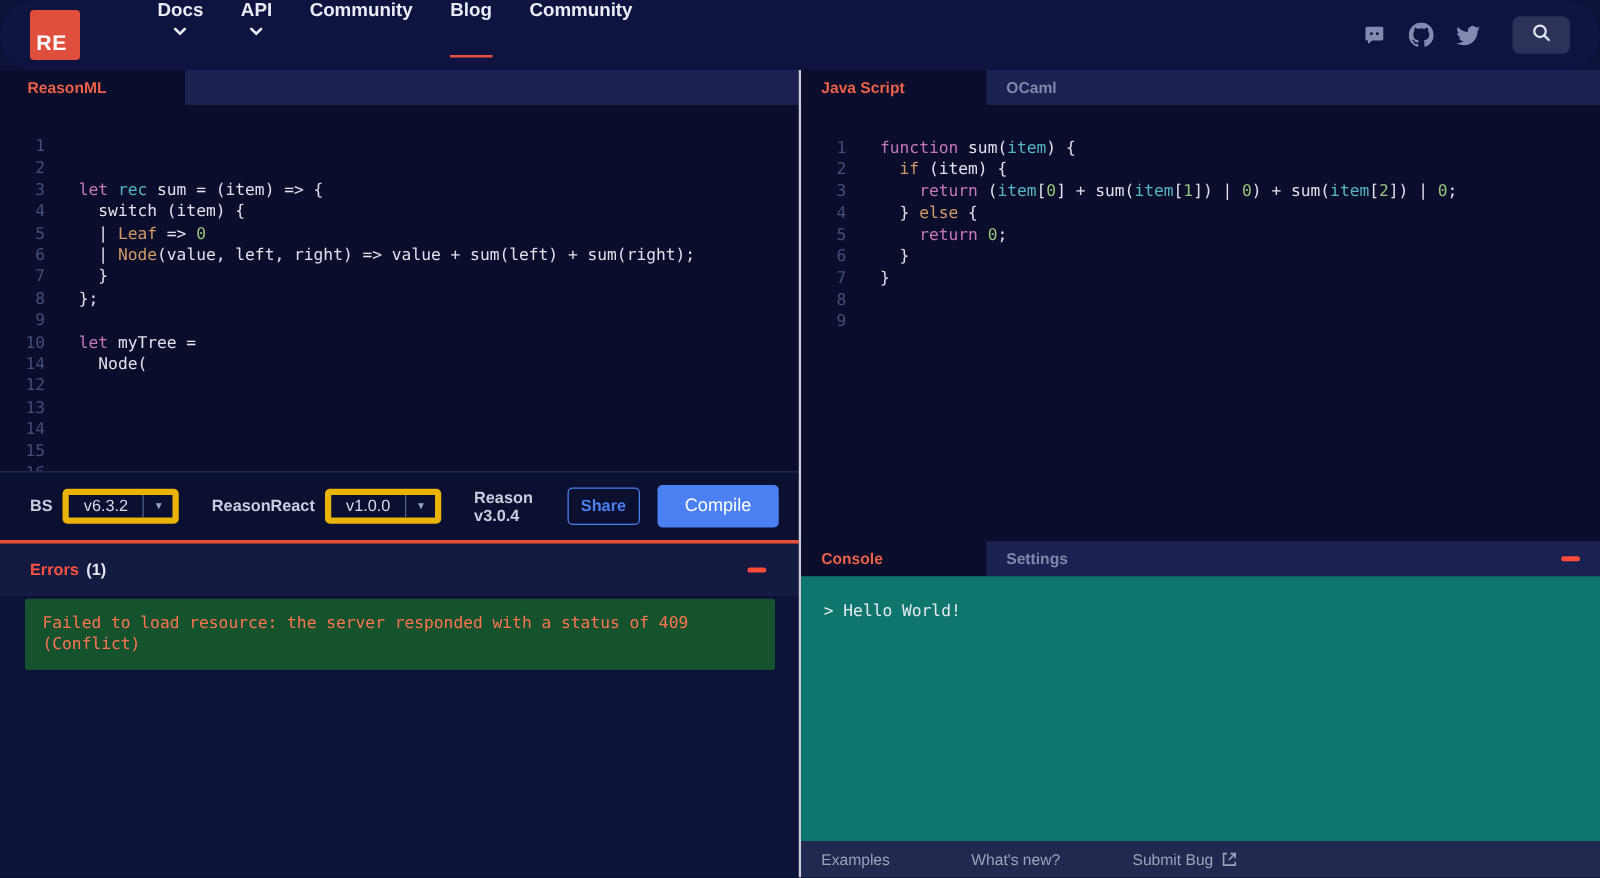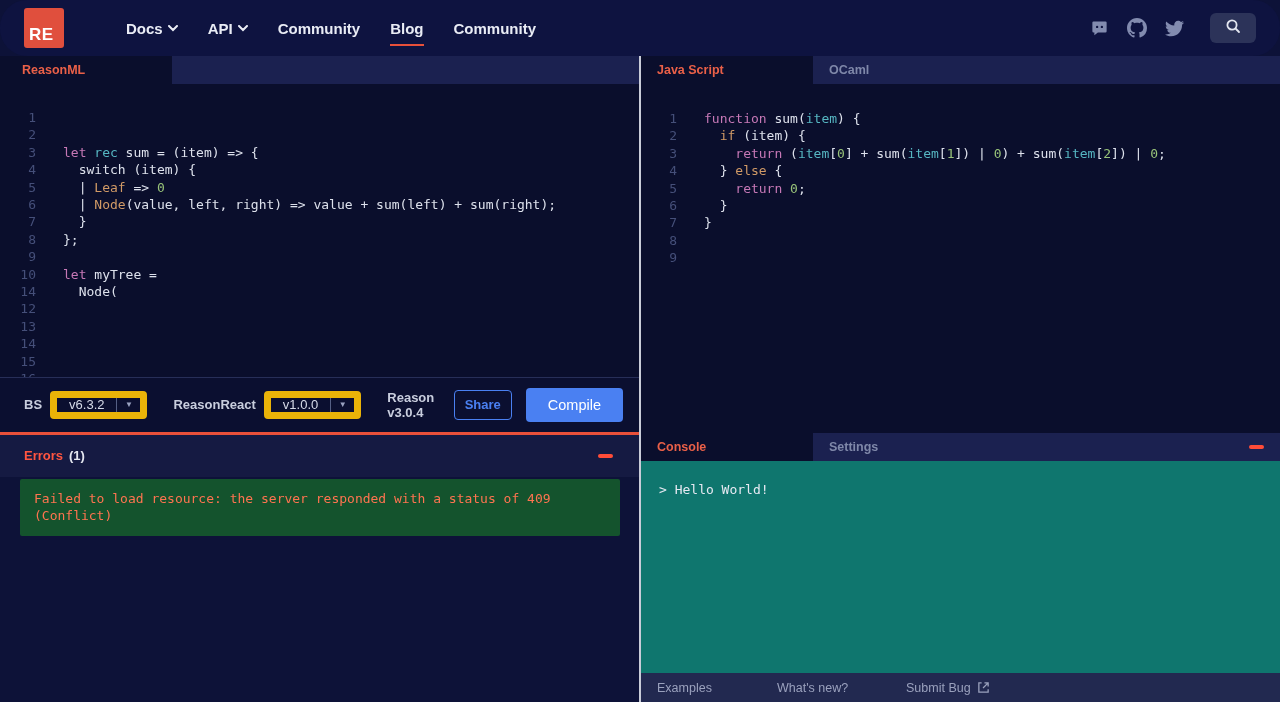--- a/index.html
+++ b/index.html
@@ -12,21 +12,21 @@
   
   .navbar { height:56px; background:#0e1340; display:flex; align-items:center; padding:0 24px;border-radius:27px; }
   .logo {
     width:40px; height:40px; background:#e04f3d; border-radius:3px;
     display:flex; align-items:flex-end; padding:0 0 3px 5px;
     color:#fff; font-weight:bold; font-size:17px; letter-spacing:.5px; cursor:pointer;
   }
   .nav-links { display:flex; gap:30px; margin-left:62px; align-items:center; }
   .nav-link {
     color:#e9ecf5; font-size:15px; font-weight:600; display:flex; align-items:center; gap:5px;
-    position:relative; cursor:pointer; height:56px;
+    position:relative; cursor:pointer; height:56px;flex-direction:column;
   }
   .nav-link.active::after {
     content:""; position:absolute; left:0; right:0; bottom:10px; height:2px; background:#e8503a;
   }
   .chev { color:#e9ecf5; display:flex; }
   .nav-right { margin-left:auto; display:flex; align-items:center; gap:18px; }
   .nav-icon { color:#828baf; display:flex; cursor:pointer; }
   .search-btn {
     width:46px; height:30px; border-radius:6px; background:#2c3359;
     display:flex; align-items:center; justify-content:center; color:#e3e6f0; margin-left:8px; cursor:pointer;
@@ -34,21 +34,21 @@
   
   .main { display:flex; height:646px; }
   .panel { width:639px; display:flex; flex-direction:column; }
   .vdivider { width:2px; background:#c9ccd8; cursor:col-resize; }
   
   .tabstrip { height:28px; background:#1b2150; display:flex; flex-shrink:0; align-items:stretch; }
   .tab {
     display:flex; align-items:center; padding:0 16px;
     font-size:12.5px; font-weight:700; color:#7f88a9; cursor:pointer;
   }
-  .tab.active { background:#0a0e2c; color:#ea6048; width:172px; padding-left:22px; }
+  .tab.active { background:#0a0e2c; color:#ea6048; width:148px; padding-left:22px; }
   .tab.active.r { padding-left:16px; }
   .strip-fill { flex:1; }
   .collapse-btn {
     align-self:center; margin-right:16px; width:15px; height:4px; border-radius:2px;
     background:#ff4c38; cursor:pointer; flex-shrink:0;
   }
   
   .editor {
     background:#0a0e2c; overflow:hidden; cursor:text;
     font-family:"DejaVu Sans Mono", monospace; font-size:13px; line-height:17.4px;
@@ -64,21 +64,21 @@
   .tok-c { color:#56b6c2; }
   .tok-o { color:#d19a66; }
   .tok-g { color:#98c379; }
   
   .toolbar {
     height:55px; background:#0b0f30; border-top:1px solid #272e58;
     display:flex; align-items:center; padding:0 16px 0 24px; flex-shrink:0;
   }
   .tb-label { color:#c9cede; font-size:13px; font-weight:600; }
   .dropdown {
-    display:flex; align-items:center; border:7px solid #eab308; border-radius:4px;
+    display:flex; align-items:center; border:5px solid #eab308; border-radius:4px;
     height:28px; margin-left:8px; cursor:pointer; background:transparent;
   }
   .dd-value { padding:0 12px; color:#d6dae8; font-size:13px; }
   .dd-caret {
     border-left:1px solid #555f85; height:100%; display:flex; align-items:center;
     justify-content:center; width:24px; color:#9aa2c0; font-size:8px;
   }
   .rr-label { margin-left:26px; }
   .reason-ver { color:#c9cede; font-size:13px; font-weight:600; margin-left:26px; }
   .share-btn {

